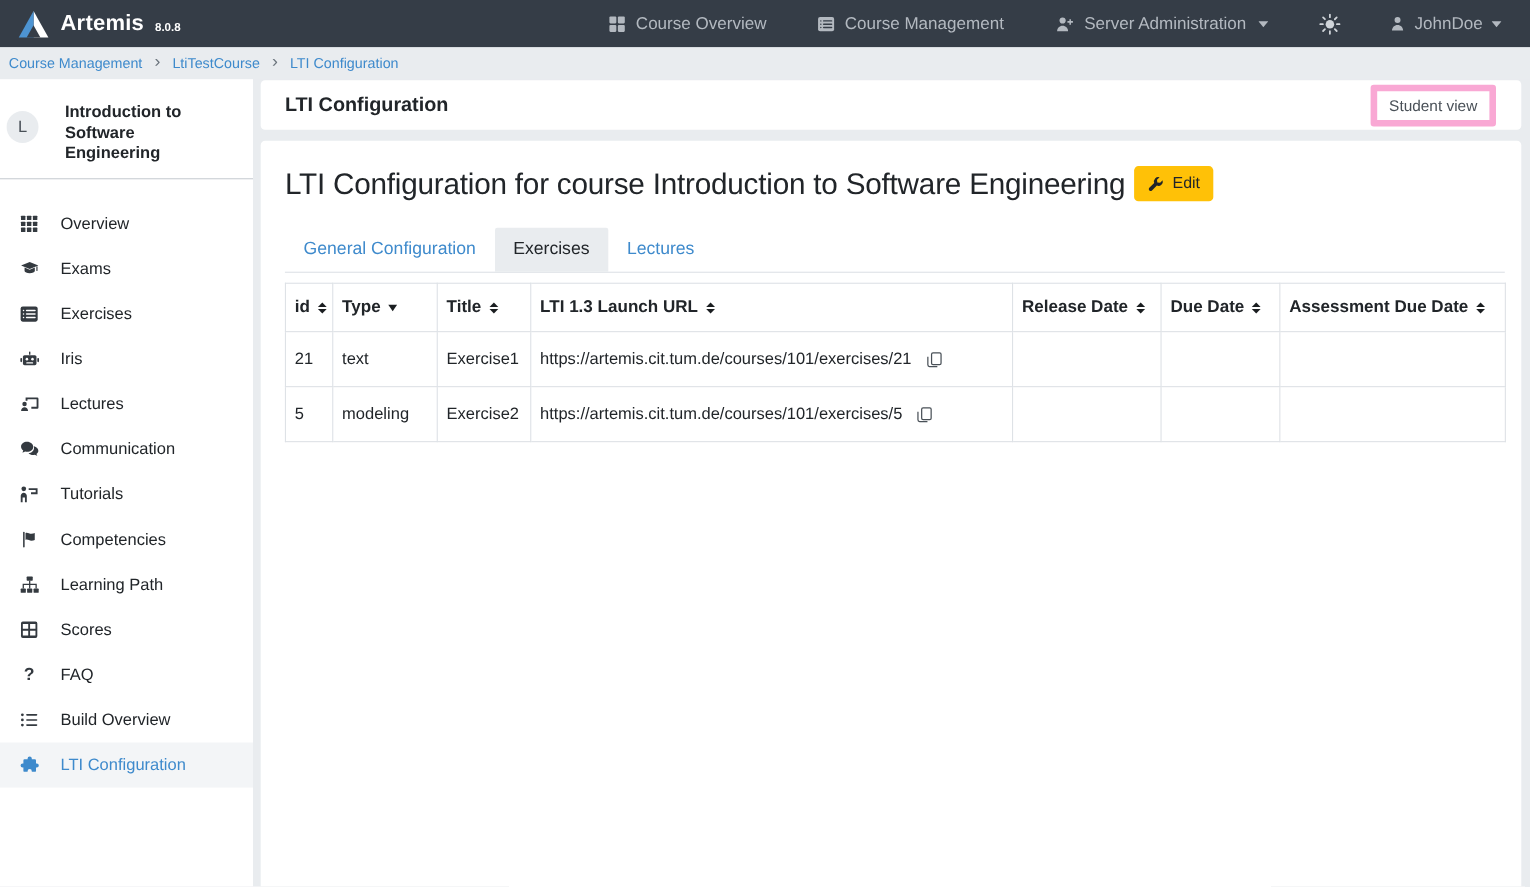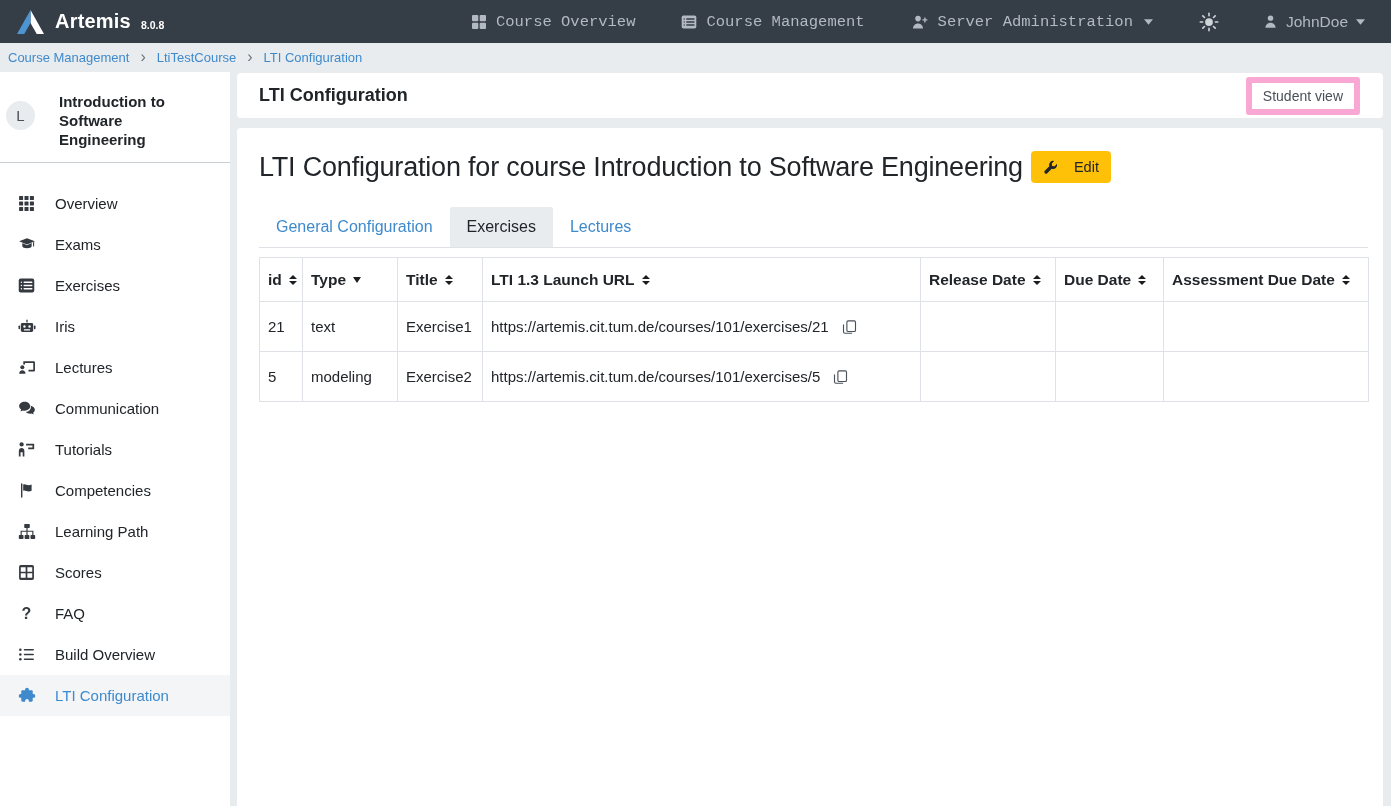--- a/index.html
+++ b/index.html
@@ -11,21 +11,21 @@
   svg { display:block; }
 
   
   .navbar {
     height:43px; background:#353d47; display:flex; align-items:center;
     padding:0 16px; position:absolute; top:0; left:0; right:0;
   }
   .brand { display:flex; align-items:center; gap:10px; cursor:pointer; }
   .brand-name { color:#fff; font-weight:bold; font-size:20px; letter-spacing:.2px; }
   .brand-version { color:#fff; font-weight:bold; font-size:10.5px; margin-top:6px; }
-  .nav-links { display:flex; align-items:flex-start; gap:46px; margin-left:auto;font-family:Liberation Mono, monospace; }
+  .nav-links { display:flex; align-items:flex-start; gap:46px; margin-left:auto; }
   .nav-link {
     color:#b3b9c0; font-size:15.5px; display:flex; align-items:center; gap:9px;
     cursor:pointer; white-space:nowrap;
   }
   .nav-link .caret { margin-left:2px; }
   .nav-right { display:flex; align-items:center; gap:44px; margin-left:46px; padding-right:10px; }
   .theme-toggle { color:#cfd4d9; cursor:pointer; }
   .user-menu { color:#b3b9c0; font-size:15.5px; display:flex; align-items:center; gap:8px; cursor:pointer; }
 
   
@@ -78,21 +78,21 @@
     font-size:14px; padding:5px 11px; cursor:pointer; font-family:inherit;
   }
   .card-body {
     background:#fff; border-radius:4px 4px 0 0; flex:1;
     padding:23px 15px 0 22px; overflow:hidden;
   }
   .heading-row { display:flex; align-items:center; gap:8px; }
   .section-heading { font-size:27px; font-weight:400; letter-spacing:-.2px; }
   .btn-warning {
     background:#ffc107; border:none; border-radius:4px; color:#212529;
-    display:inline-flex; align-items:center; gap:16px; padding:8px 12px;
+    display:inline-flex; align-items:center; gap:8px; padding:8px 12px;
     font-size:14.5px; cursor:pointer; font-family:inherit;
   }
 
   
   .tabs { display:flex; margin-top:24px; border-bottom:1px solid #dee2e6; width:1109px; }
   .tab {
     padding:11px 17px; font-size:16px; color:#3e8acc; cursor:pointer; white-space:nowrap;
   }
   .tab.active { background:#e9ecef; color:#212529; border-radius:2px 2px 0 0; }
 

